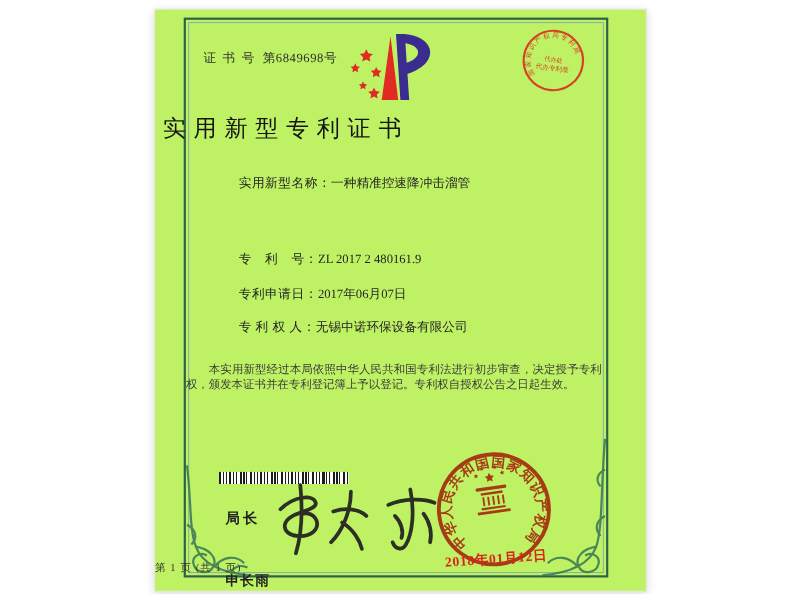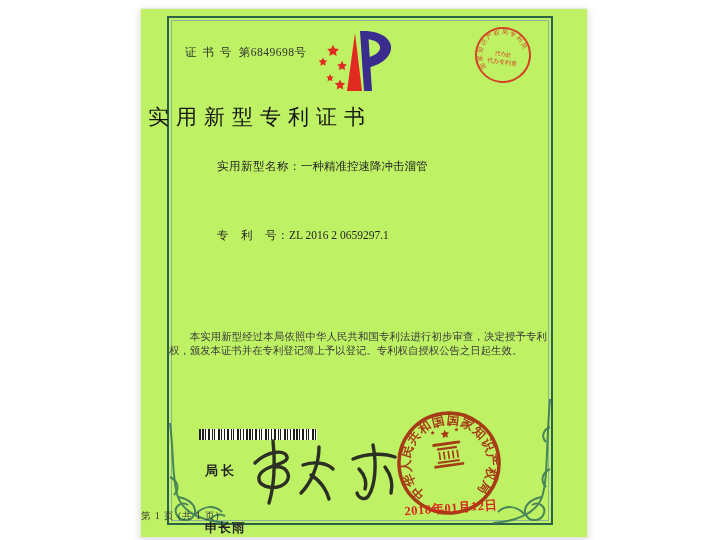--- a/index.html
+++ b/index.html
@@ -107,21 +107,27 @@
         <text x="30" y="39" text-anchor="middle" font-size="6" fill="#d9251c">代办专利章</text>
       </g>
     </svg>
 
     <div class="title">实用新型专利证书</div>
 
     <div class="field" style="top:150px">
       <span class="label">实用新型名称：</span><span>一种精准控速降冲击溜管</span>
     </div>
     <div class="field" style="top:219px">
-      <span class="label">专　利　号：</span><span>ZL 2016 2 0659297.1</span>
+      <span class="label">专　利　号：</span><span>ZL 2017 2 480161.9</span>
+    </div>
+    <div class="field" style="top:251px">
+      <span class="label">专利申请日：</span><span>2017年06月07日</span>
+    </div>
+    <div class="field" style="top:281px">
+      <span class="label">专 利 权 人：</span><span>无锡中诺环保设备有限公司</span>
     </div>
 
     <div class="paras">
       <p>本实用新型经过本局依照中华人民共和国专利法进行初步审查，决定授予专利权，颁发本证书并在专利登记簿上予以登记。专利权自授权公告之日起生效。</p>
     </div>
 
     <div class="barcode"></div>
 
     <div class="director-label">局长</div>
     <div class="director-name">申长雨</div>

